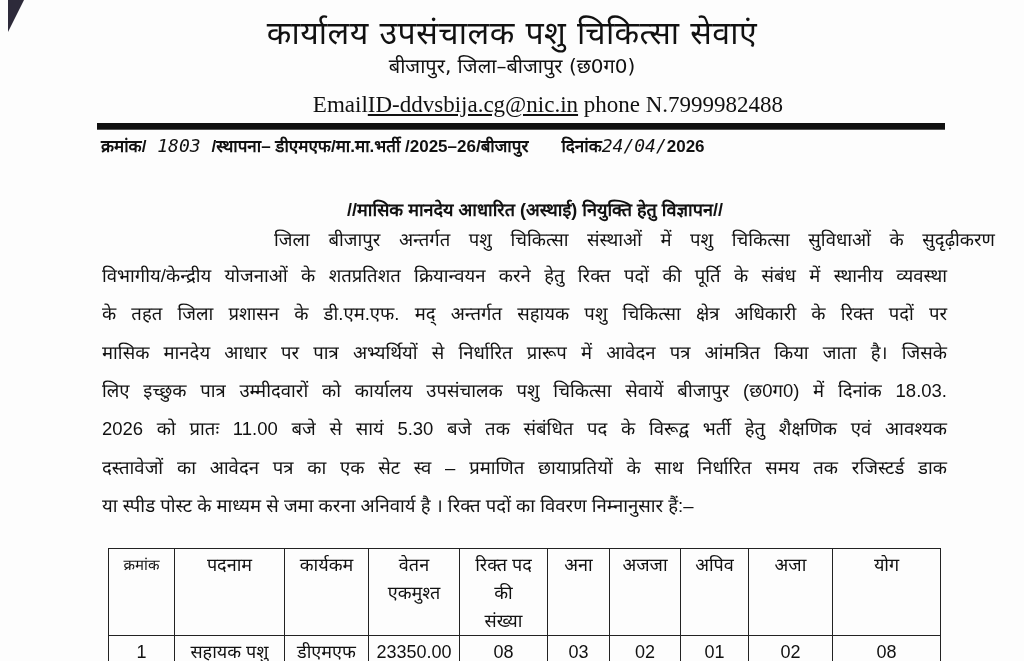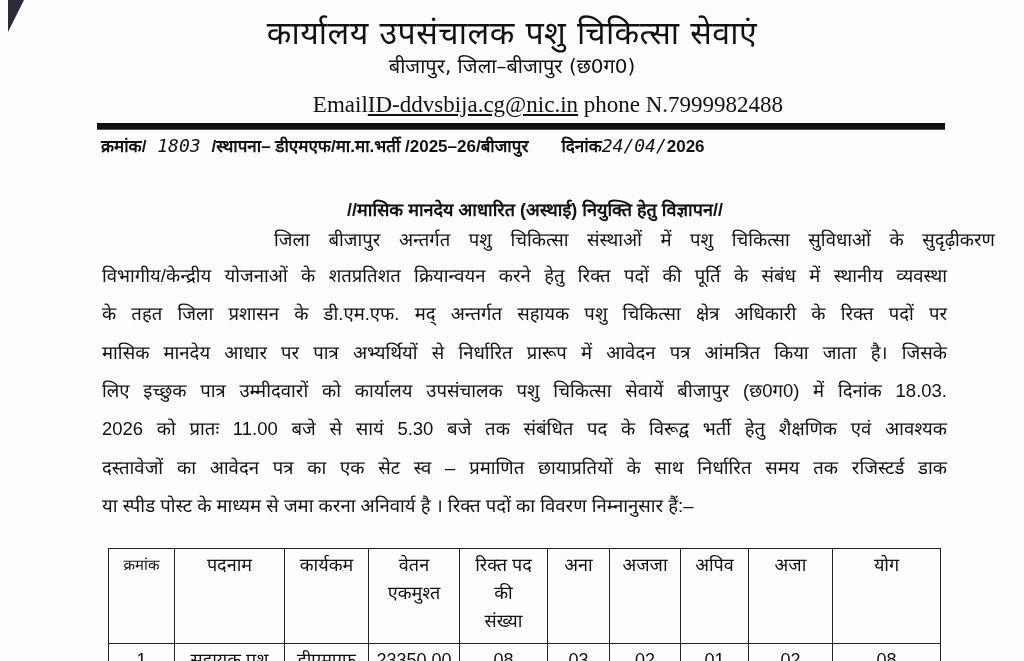--- a/index.html
+++ b/index.html
@@ -43,21 +43,21 @@
     white-space: nowrap; text-align: justify; text-align-last: justify;
   }
   .body-line.first { left: 226px; width: 721px; margin-left: 48px; }
   .body-line.last { text-align-last: left; }
   table.vac {
     position: absolute; left: 108px; top: 548px; border-collapse: collapse;
     font-family: "Liberation Sans", sans-serif; font-size: 18px;
   }
   table.vac td, table.vac th {
     border: 1.5px solid #222; text-align: center; vertical-align: top;
-    font-weight: normal; padding: 2px 3px 8px 3px; line-height: 28px;
+    font-weight: normal; padding: 2px 3px 0 3px; line-height: 28px;
   }
   table.vac th { height: 84px; }
   table.vac td { height: 28px; }
 </style>
 </head>
 <body>
 
 <div class="corner-shadow"></div>
 
 <div class="hdr-line hdr-1">कार्यालय उपसंचालक पशु चिकित्सा सेवाएं</div>

